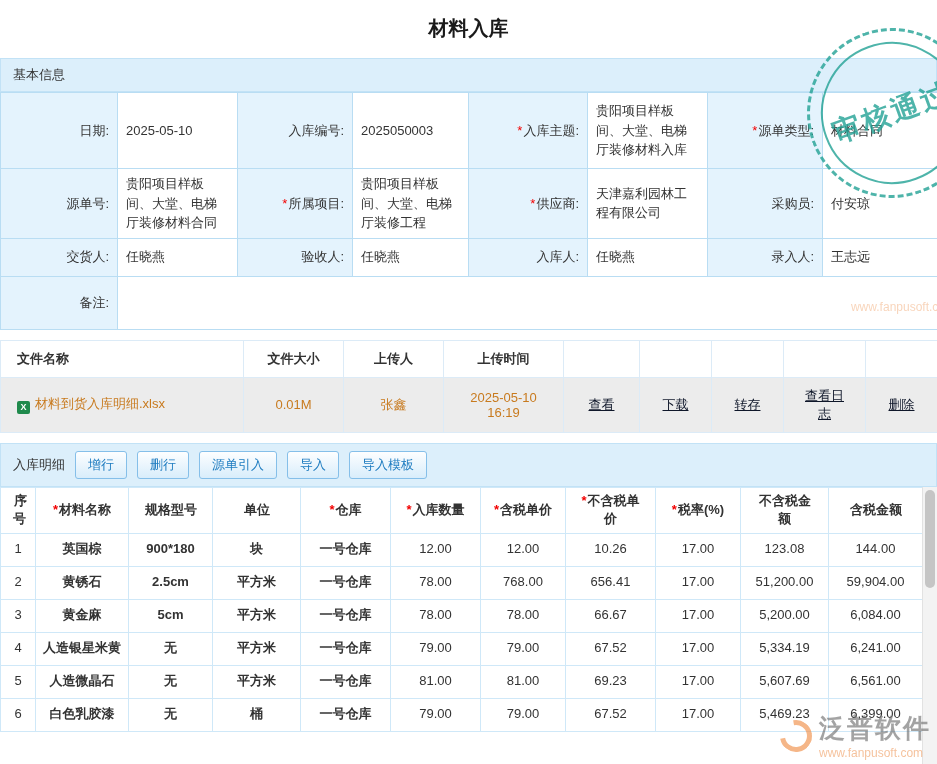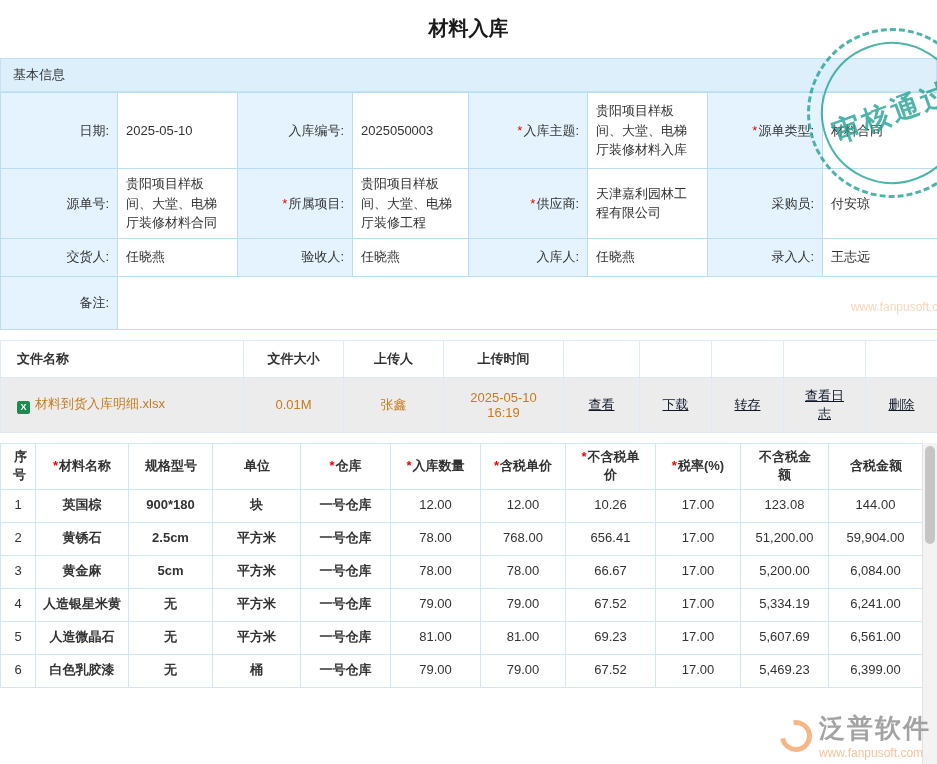--- a/index.html
+++ b/index.html
@@ -199,20 +199,28 @@
       <td><span class="action-link">下载</span></td>
       <td><span class="action-link">转存</span></td>
       <td><span class="action-link">查看日志</span></td>
       <td><span class="action-link">删除</span></td>
     </tr>
   </tbody>
     </table>
 
   <div class="gap"></div>
 
+  <div class="section-bar">
+    <span class="sec-title">入库明细</span>
+    <span class="btn">增行</span>
+    <span class="btn">删行</span>
+    <span class="btn">源单引入</span>
+    <span class="btn">导入</span>
+    <span class="btn">导入模板</span>
+  </div>
 
   <div class="detail-wrap">
     <table class="detail">
       <colgroup>
         <col style="width:35px">
           <col style="width:93px">
           <col style="width:84px">
           <col style="width:88px">
         <col style="width:90px">
           <col style="width:90px">

